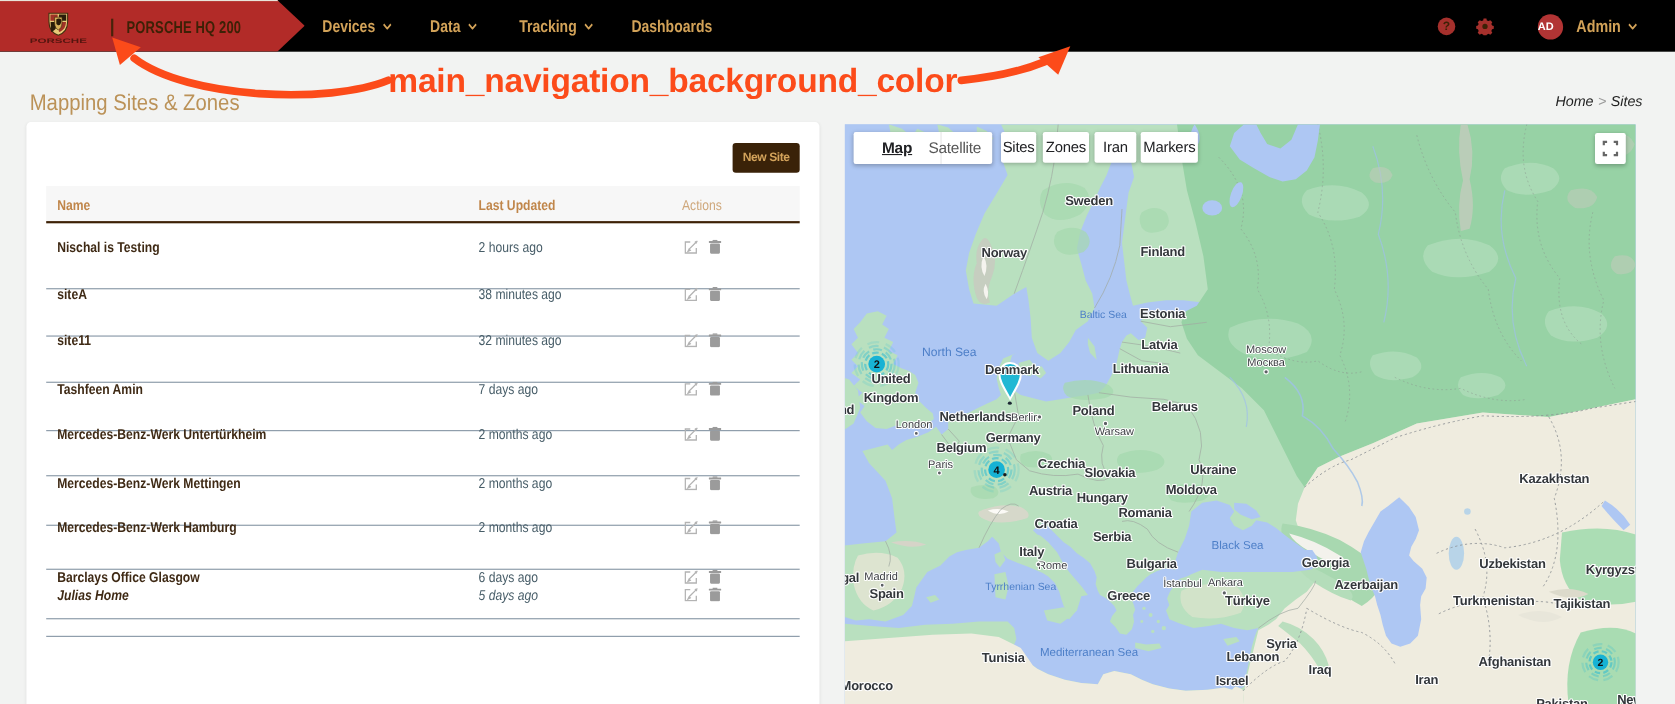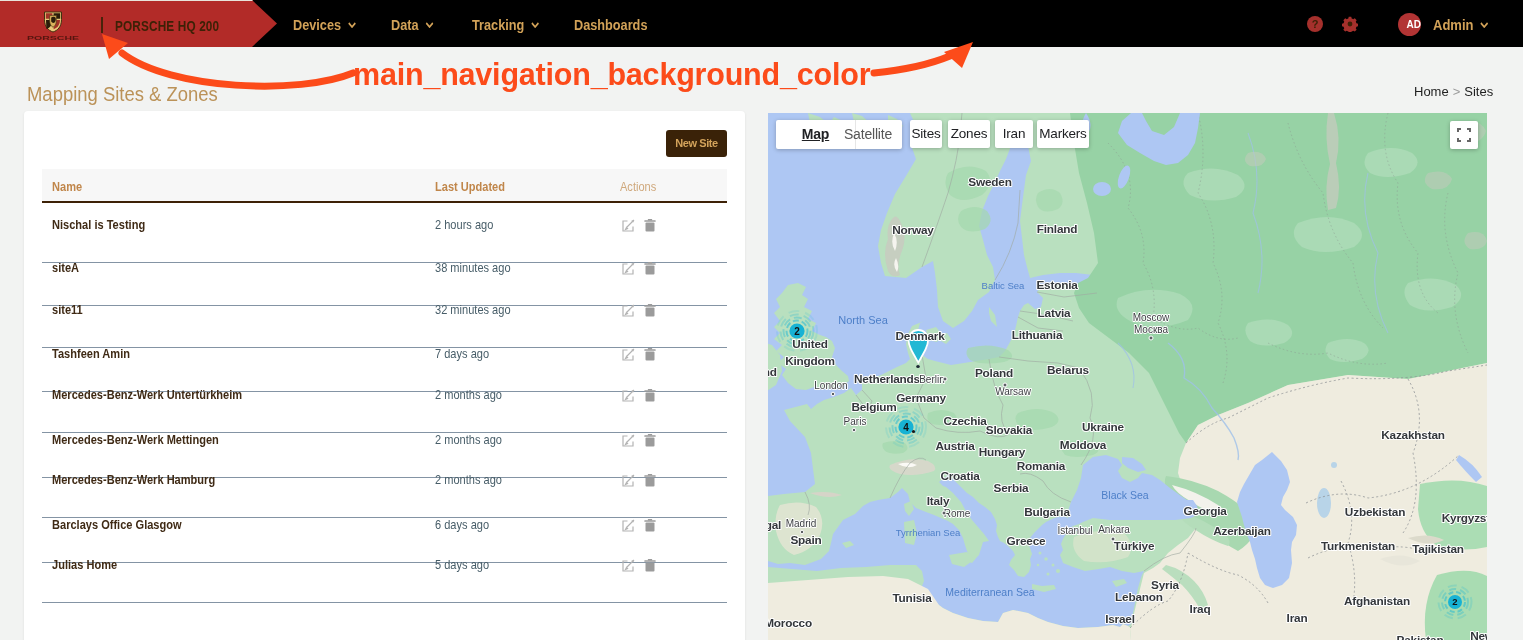--- a/index.html
+++ b/index.html
@@ -6,23 +6,23 @@
 html,body { width:1523px; height:640px; overflow:hidden; background:#f2f3f2; font-family:"Liberation Sans", sans-serif; position:relative; }
 #nav { position:absolute; left:0; top:0; width:1523px; height:47px; background:#000000; }
 #redband { position:absolute; left:0; top:0; width:278px; height:47px; background:#b22b28; clip-path:polygon(0 0,252px 0,277px 50%,252px 100%,0 100%); border-top:1px solid #e8e4da; }
 #logo { position:absolute; left:26px; top:10px; }
 #navdiv { position:absolute; left:101px; top:16px; width:2px; height:16px; background:#48230a; }
 #navtitle { position:absolute; left:115px; top:0; height:47px; line-height:49px; font-size:15.5px; font-weight:bold; color:#3d2106; letter-spacing:0.2px; transform:scaleX(0.76); transform-origin:left center; white-space:nowrap; }
 .mitem { position:absolute; top:0; height:47px; line-height:49px; font-size:15.5px; font-weight:bold; color:#d2a258; transform:scaleX(0.82); transform-origin:left center; white-space:nowrap; }
 .chev { display:inline-block; margin-left:8px; vertical-align:2px; }
 #qicon { position:absolute; left:1307px; top:16px; width:16px; height:16px; border-radius:50%; background:#a5302c; color:#3d2106; font-weight:bold; font-size:11px; text-align:center; line-height:17px; }
 #gear { position:absolute; left:1342px; top:16px; }
-#avatar { position:absolute; left:1398px; top:13px; width:23px; height:23px; border-radius:50%; background:#b23434; color:#fff; font-weight:bold; font-size:10px; text-align:right; line-height:24px; }
+#avatar { position:absolute; left:1398px; top:13px; width:23px; height:23px; border-radius:50%; background:#b23434; color:#fff; font-weight:bold; font-size:10px; text-align:left; line-height:24px; }
 #admin { position:absolute; left:1433px; top:0; height:47px; line-height:49px; font-size:15.5px; font-weight:bold; color:#d2a258; transform:scaleX(0.84); transform-origin:left center; white-space:nowrap; }
-#crumb { position:absolute; left:1414px; top:84px; font-size:13px; color:#1f1f1f; }
+#crumb { position:absolute; left:1414px; top:84px; font-size:13px; color:#1f1f1f;font-style:italic; }
 #crumb .sep { color:#9a9a9a; padding:0 4px; }
 #pagetitle { position:absolute; left:27px; top:82px; font-size:20.5px; color:#bb9258; letter-spacing:0px; transform:scaleX(0.9); transform-origin:left center; white-space:nowrap; }
 
 #card { position:absolute; left:24px; top:111px; width:721px; height:560px; background:#fff; border-radius:4px; box-shadow:0 1px 3px rgba(0,0,0,0.08); }
 #search { position:absolute; left:18px; top:19px; width:154px; height:26px; border:1px solid #83756a; border-radius:2px; background:#fdfdfd; }
 #search span { position:absolute; left:10px; top:5px; font-size:13.5px; color:#98a2ac; transform:scaleX(0.84); transform-origin:left center; }
 #searchicon { position:absolute; right:3px; top:5px; }
 #newsite { position:absolute; right:18px; top:19px; width:61px; height:27px; background:#3a2208; border-radius:3px; color:#d3a35b; font-weight:bold; font-size:11px; text-align:center; line-height:27px; letter-spacing:-0.4px; }
 #thead { position:absolute; left:18px; top:58px; width:685px; height:34px; background:#f7f7f7; border-bottom:2px solid #3d2106; }
 #thead .h { position:absolute; top:0; height:34px; line-height:36px; font-size:13px; font-weight:bold; color:#c0864a; transform:scaleX(0.85); transform-origin:left center; white-space:nowrap; }
@@ -191,21 +191,21 @@
         <span class="ic"><svg width="13" height="13" viewBox="0 0 13 13">
             <path d="M11,7.5 V12 H1 V2 h4.5" fill="none" stroke="#b3b3b3" stroke-width="1.2"></path>
             <path d="M4.5,8.5 L11,2 l1,-1 M4.5,8.5 l-1,2 l2,-1 Z" fill="none" stroke="#b3b3b3" stroke-width="1.2"></path>
             <path d="M9.8,1.5 l1.7,1.7" stroke="#b3b3b3" stroke-width="1.2"></path>
           </svg><svg width="12" height="13" viewBox="0 0 12 13" style="margin-left:9px;">
             <rect x="1.5" y="3.4" width="9" height="9.2" rx="1" fill="#9b9b9b"></rect>
             <rect x="0.3" y="1.2" width="11.4" height="1.6" rx="0.5" fill="#9b9b9b"></rect>
             <rect x="3.8" y="0" width="4.4" height="1.4" rx="0.4" fill="#9b9b9b"></rect>
           </svg></span>
       </div>
-<div class="row" style="top:432.0px;">
+<div class="row" style="top:408px;font-style:italic;">
         <span class="nm">Julias Home</span>
         <span class="tm">5 days ago</span>
         <span class="ic"><svg width="13" height="13" viewBox="0 0 13 13">
             <path d="M11,7.5 V12 H1 V2 h4.5" fill="none" stroke="#b3b3b3" stroke-width="1.2"></path>
             <path d="M4.5,8.5 L11,2 l1,-1 M4.5,8.5 l-1,2 l2,-1 Z" fill="none" stroke="#b3b3b3" stroke-width="1.2"></path>
             <path d="M9.8,1.5 l1.7,1.7" stroke="#b3b3b3" stroke-width="1.2"></path>
           </svg><svg width="12" height="13" viewBox="0 0 12 13" style="margin-left:9px;">
             <rect x="1.5" y="3.4" width="9" height="9.2" rx="1" fill="#9b9b9b"></rect>
             <rect x="0.3" y="1.2" width="11.4" height="1.6" rx="0.5" fill="#9b9b9b"></rect>
             <rect x="3.8" y="0" width="4.4" height="1.4" rx="0.4" fill="#9b9b9b"></rect>

